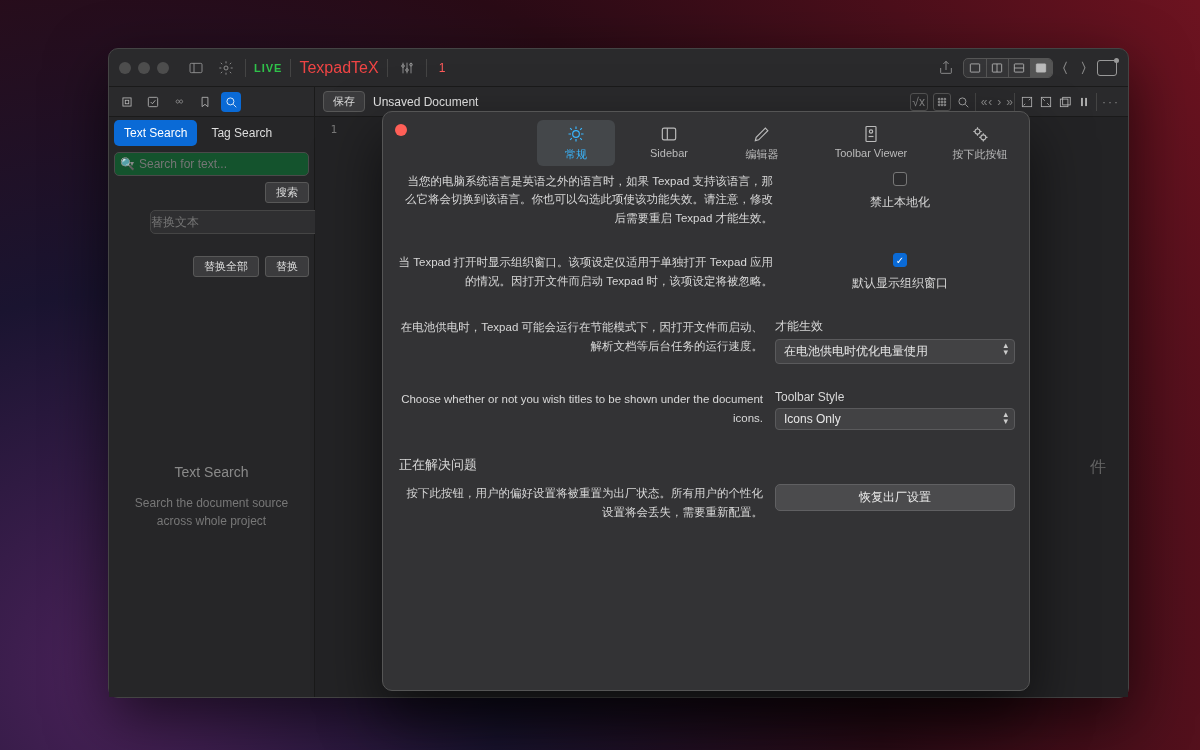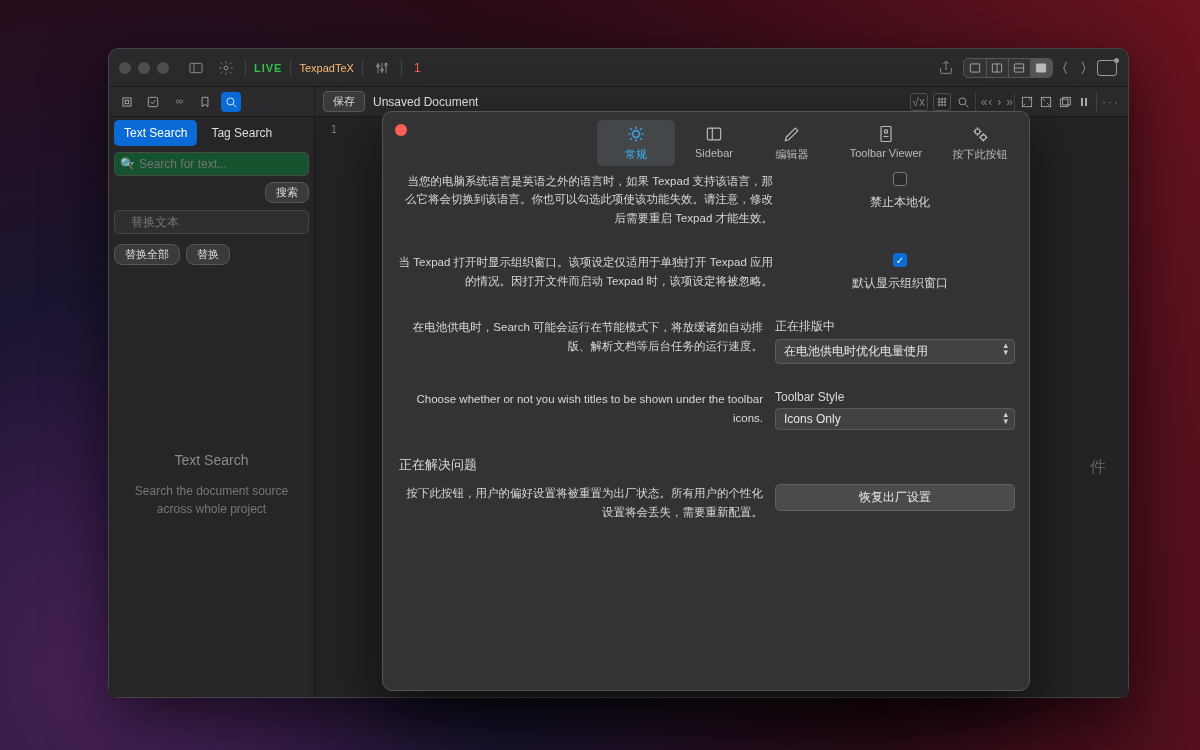--- a/index.html
+++ b/index.html
@@ -17,21 +17,21 @@
   .titlebar {
     height: 38px; display: flex; align-items: center; padding: 0 10px; gap: 8px;
     border-bottom: 1px solid #1a1a1a; font-size: 12px; color: #bbb;
   }
   .traffic { display: flex; gap: 7px; margin-right: 8px;}
   .dot { width: 12px; height: 12px; border-radius: 50%; background:#4d4d4d; }
   .tb-ico { width: 22px; height: 22px; display:flex; align-items:center; justify-content:center; color:#aaa; }
   .tb-ico svg { width:16px; height:16px; stroke:#999; fill:none; stroke-width:1.3;}
   .live { color:#2fc24a; font-weight:600; letter-spacing:1px; font-size:11px;}
   .sep { width:1px; height:18px; background:#444; }
-  .app-label { color:#fdba74; font-size:11px; }
+  .app-label { color:#ef4444; font-size:16px; }
   .red-badge { color:#ff5a5a; font-size:12px; margin-left:4px;}
   .tb-right { margin-left:auto; display:flex; gap:6px; align-items:center;}
   .seg-group { display:flex; background:#353537; border:1px solid #555; border-radius:5px; overflow:hidden;}
   .seg-btn { width:22px; height:18px; display:flex; align-items:center; justify-content:center;}
   .seg-btn + .seg-btn { border-left:1px solid #555;}
   .seg-btn.act { background:#555;}
   .chev { color:#888; font-size:14px; padding:0 4px;}
   .tray { width:20px; height:16px; border:1.3px solid #999; border-radius:3px; position:relative;}
   .tray::after{content:"";position:absolute;top:-3px;right:-3px;width:5px;height:5px;border-radius:50%;background:#999;}
 
@@ -55,42 +55,42 @@
   .body { flex:1; display:flex; overflow:hidden;}
   .sidebar { width:206px; border-right:1px solid #1a1a1a; background:#262628; display:flex; flex-direction:column; font-size:12px; color:#ccc;}
   .tabs { display:flex; height:26px; margin:3px 5px 4px 5px; gap:4px;}
   .tab { flex:0 0 auto; padding:4px 10px; border-radius:5px; color:#ddd; font-size:12px; display:flex; align-items:center;}
   .tab.active { background:#0a6ad6; color:#fff; font-weight:500;}
   .search-row{ margin:2px 5px; position:relative;}
   .search-row input{ width:100%; background:#14532d; border:1px solid #4a4a4a; border-radius:5px; padding:4px 6px 4px 24px; color:#ddd; font-size:12px; outline:none;}
   .search-row .mag{ position:absolute; left:6px; top:5px; color:#888; font-size:12px;}
   .search-row .dd{ position:absolute; left:16px; top:7px; color:#888; font-size:8px;}
   .btn-row{ display:flex; justify-content:flex-end; gap:6px; margin:4px 5px;}
-  .btn-row2{ display:flex; gap:6px; margin:7px 5px;}
-  .mini-btn{ background:#3b3b3d; border:1px solid #585858; border-radius:8px; padding:2px 10px; color:#ddd; font-size:11px;}
+  .btn-row2{ display:flex; justify-content:flex-end; gap:6px; margin:19px 5px;}
+  .mini-btn{ background:#3b3b3d; border:1px solid #585858; border-radius:3px; padding:2px 10px; color:#ddd; font-size:11px;}
   .replace-row{ margin:3px 5px;}
-  .replace-row input{ width:100%; background:#2f2f31; border:1px solid #454545; border-radius:5px; padding:4px 16px; color:#bbb; font-size:12px; outline:none;}
+  .replace-row input{ width:100%; background:#2f2f31; border:1px solid #454545; border-radius:5px; padding:4px 0; color:#bbb; font-size:12px; outline:none;margin-left:36px;}
   .side-mid{ flex:1; display:flex; flex-direction:column; align-items:center; justify-content:center; color:#777; text-align:center; padding:0 18px; gap:14px;}
   .side-mid .h{ color:#8a8a8a; font-size:14px;}
   .side-mid .p{ font-size:12px; line-height:1.5;}
 
   .editor { flex:1; background:#232325; position:relative; color:#ccc;}
   .gutter { position:absolute; left:0; top:0; width:28px; text-align:right; padding:6px 6px 0 0; color:#777; font-size:11px; font-family:Menlo,monospace;}
   .bg-text { position:absolute; right:20px; top:340px; color:#666; font-size:16px; letter-spacing:2px;}
 
   
   .prefs {
     position:absolute; left:273px; top:62px; width:648px; height:580px;
     background:#333335; border:1px solid #555; border-radius:10px;
     box-shadow:0 25px 60px rgba(0,0,0,.6);
     display:flex; flex-direction:column; color:#ddd;
   }
   .prefs-header{ height:50px; display:flex; align-items:flex-start; padding:8px 10px 0 10px; position:relative;}
   .close-red{ position:absolute; left:12px; top:12px; width:12px; height:12px; border-radius:50%; background:#ff5f57;}
-  .pref-tabs{ margin-left:auto; display:flex; gap:0; }
+  .pref-tabs{ margin-left:auto; display:flex; gap:15px; }
   .ptab{ width:78px; display:flex; flex-direction:column; align-items:center; gap:3px; padding:4px 2px; border-radius:6px; color:#bbb; font-size:11px;}
   .ptab.wide{ width:110px;}
   .ptab.active{ background:#44474a; color:#39b7ff;}
   .ptab svg{ width:20px; height:20px; stroke:#bbb; fill:none; stroke-width:1.4;}
   .ptab.active svg{ stroke:#39b7ff; }
   .prefs-body{ flex:1; overflow:auto; padding:10px 14px 0 14px; font-size:12px;}
   .prow{ display:flex; gap:12px; margin-bottom:26px; align-items:flex-start;}
   .pdesc{ width:376px; text-align:right; color:#d8d8d8; line-height:1.6; font-size:11.5px;}
   .pctrl{ flex:1; display:flex; flex-direction:column; gap:4px;}
   .chk-row{ display:flex; align-items:center; gap:8px; font-size:12px;flex-direction:column;}
@@ -372,32 +372,32 @@
         <div class="pdesc">当 Texpad 打开时显示组织窗口。该项设定仅适用于单独打开 Texpad 应用的情况。因打开文件而启动 Texpad 时，该项设定将被忽略。</div>
         <div class="pctrl">
           <div class="chk-row">
             <div class="chk on">✓</div>
             <span class="lbl">默认显示组织窗口</span>
           </div>
         </div>
       </div>
 
       <div class="prow">
-        <div class="pdesc">在电池供电时，Search 可能会运行在节能模式下，将放缓诸如自动排版、解析文档等后台任务的运行速度。</div>
+        <div class="pdesc">在电池供电时，Texpad 可能会运行在节能模式下，因打开文件而启动、解析文档等后台任务的运行速度。</div>
         <div class="pctrl">
-          <span class="lbl">正在排版中</span>
+          <span class="lbl">才能生效</span>
           <div class="select">
             <span>在电池供电时优化电量使用</span>
             <span class="sel-arrows">▴<br>▾</span>
           </div>
         </div>
       </div>
 
       <div class="prow">
-        <div class="pdesc">Choose whether or not you wish titles to be shown under the toolbar icons.</div>
+        <div class="pdesc">Choose whether or not you wish titles to be shown under the document icons.</div>
         <div class="pctrl">
           <span class="lbl">Toolbar Style</span>
           <div class="select">
             <span>Icons Only</span>
             <span class="sel-arrows">▴<br>▾</span>
           </div>
         </div>
       </div>
 
       <div class="section-h">正在解决问题</div>

